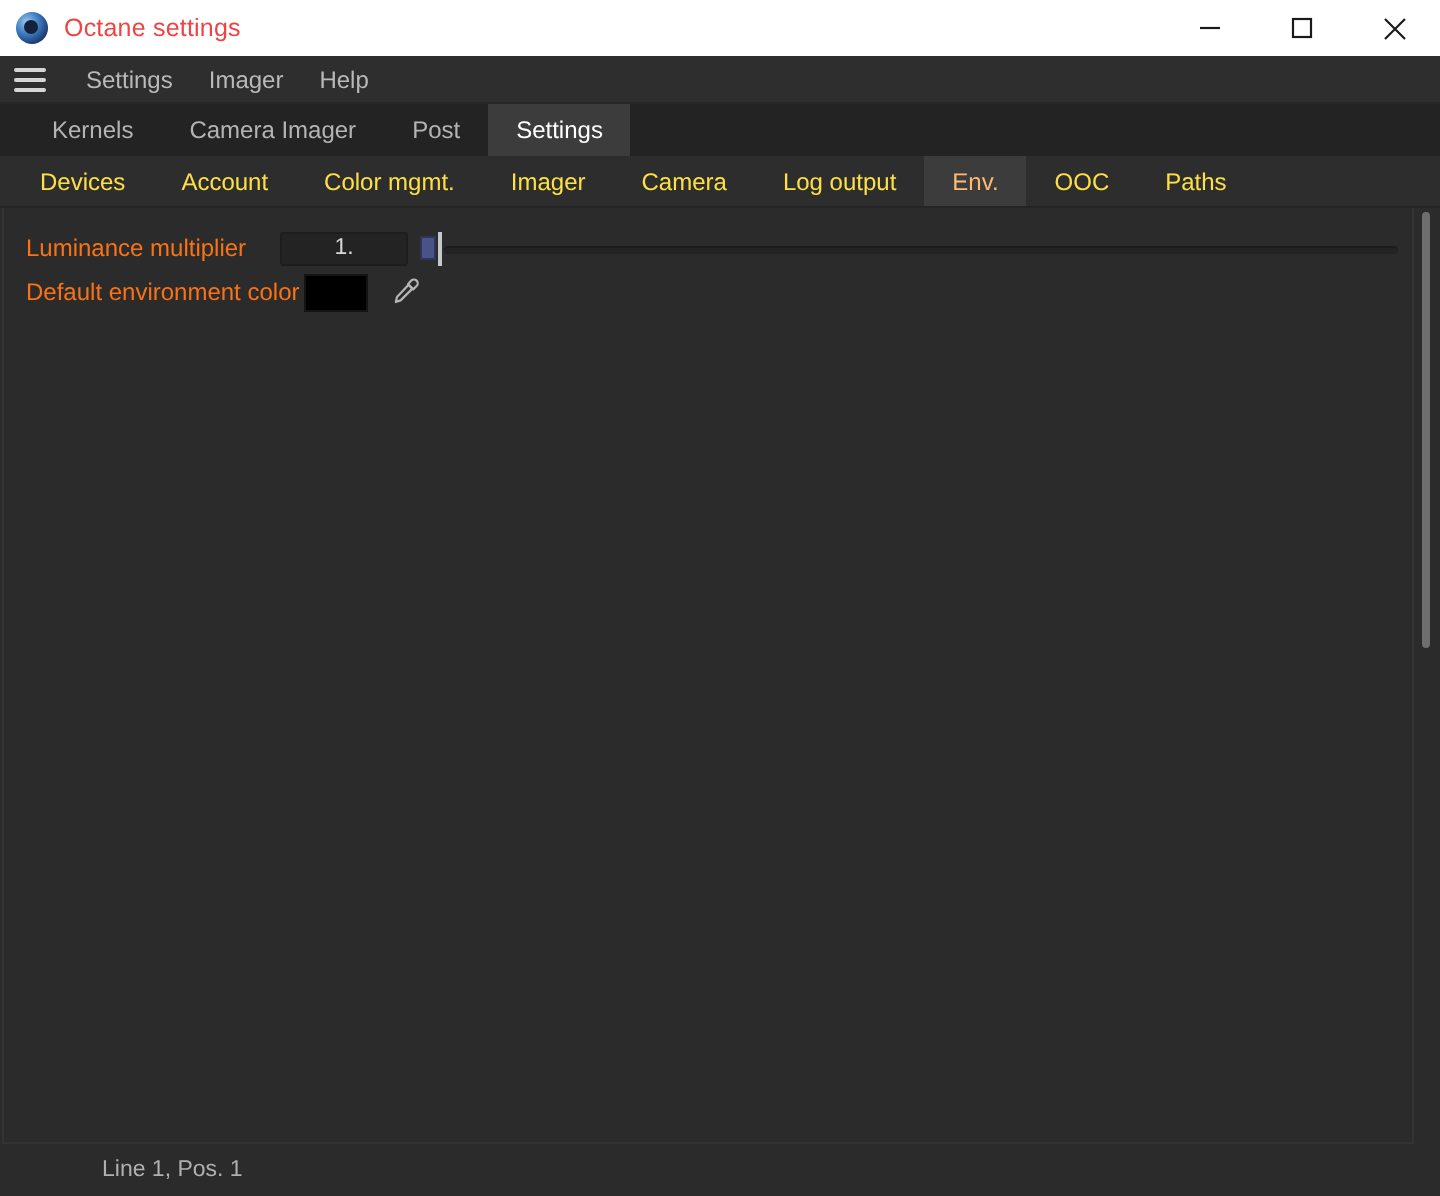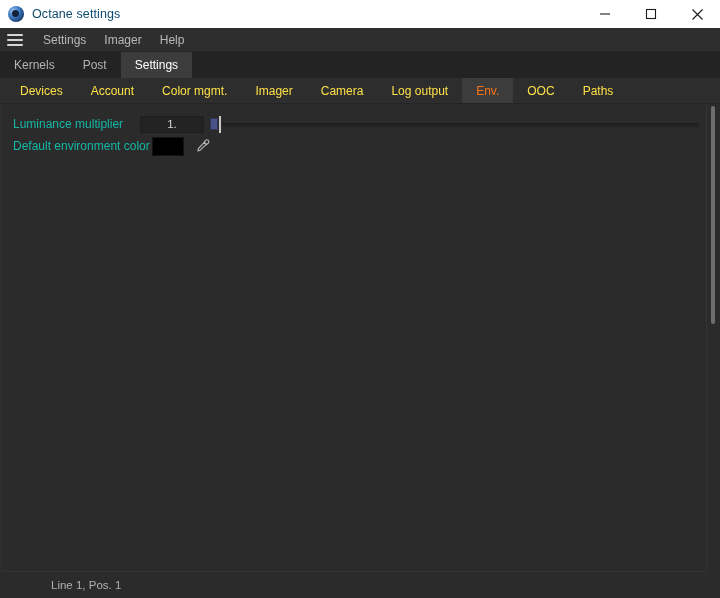--- a/index.html
+++ b/index.html
@@ -47,21 +47,21 @@
   .app-logo::after {
     content: "";
     position: absolute;
     left: 4px; top: 4px;
     width: 7px; height: 7px;
     border-radius: 50%;
     background: #14213d;
   }
   .title-text {
     font-size: 12.5px;
-    color: #0c4a6e;
+    color: #ef4444;
     letter-spacing: 0.1px;
     white-space: nowrap;
   }
   .win-controls {
     position: absolute;
     right: 0; top: 0;
     height: 28px;
     display: flex;
   }
   .win-btn {
@@ -105,20 +105,21 @@
     white-space: nowrap;
   }
 
   
   .tabrow {
     height: 26px;
     flex: 0 0 26px;
     background: #232323;
     display: flex;
     align-items: stretch;
+    padding-left: 12px;
   }
   .tab {
     display: flex;
     align-items: center;
     padding: 0 14px;
     font-size: 12px;
     color: #b4b4b4;
     background: #232323;
     white-space: nowrap;
   }
@@ -140,21 +141,21 @@
   .subtab {
     display: flex;
     align-items: center;
     padding: 0 14px;
     font-size: 12px;
     color: #fde047;
     white-space: nowrap;
   }
   .subtab.active {
     background: #3c3c3c;
-    color: #f97316;
+    color: #fdba74;
   }
 
   
   .content-wrap {
     flex: 1 1 auto;
     background: #2b2b2b;
     position: relative;
     padding: 0 1px 0 1px;
     display: flex;
     min-height: 0;
@@ -187,21 +188,21 @@
   
   .prop-row {
     display: flex;
     align-items: center;
     height: 22px;
     padding-left: 11px;
   }
   .prop-row.first { margin-top: 9px; }
   .prop-label {
     font-size: 12px;
-    color: #14b8a6;
+    color: #f97316;
     white-space: nowrap;
   }
   .label-lum { width: 120px; }
   .label-col { width: 135px; text-align: right; }
 
   
   .num-field {
     width: 64px;
     height: 17px;
     background: #232323;
@@ -328,20 +329,21 @@
       <i></i>
       <i></i>
     </div>
     <div class="menu-item">Settings</div>
     <div class="menu-item">Imager</div>
     <div class="menu-item">Help</div>
   </div>
 
   <div class="tabrow">
     <div class="tab">Kernels</div>
+    <div class="tab">Camera Imager</div>
     <div class="tab">Post</div>
     <div class="tab active">Settings</div>
   </div>
 
   <div class="subtabrow">
     <div class="subtab">Devices</div>
     <div class="subtab">Account</div>
     <div class="subtab">Color mgmt.</div>
     <div class="subtab">Imager</div>
     <div class="subtab">Camera</div>

